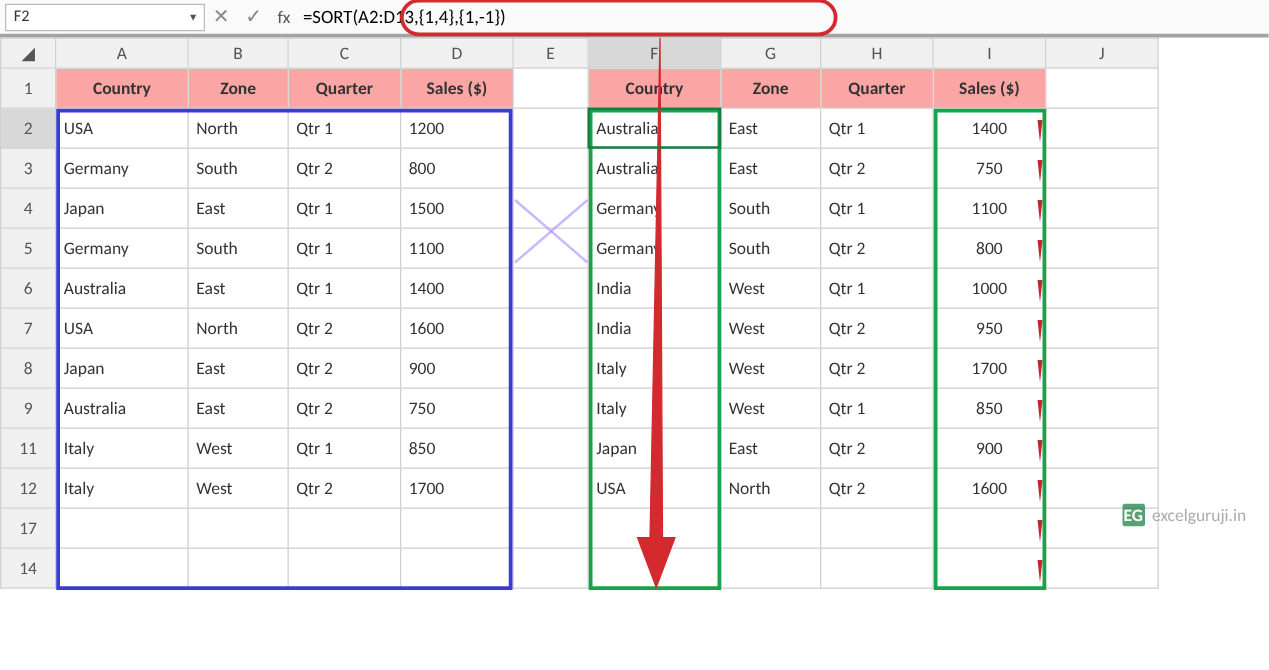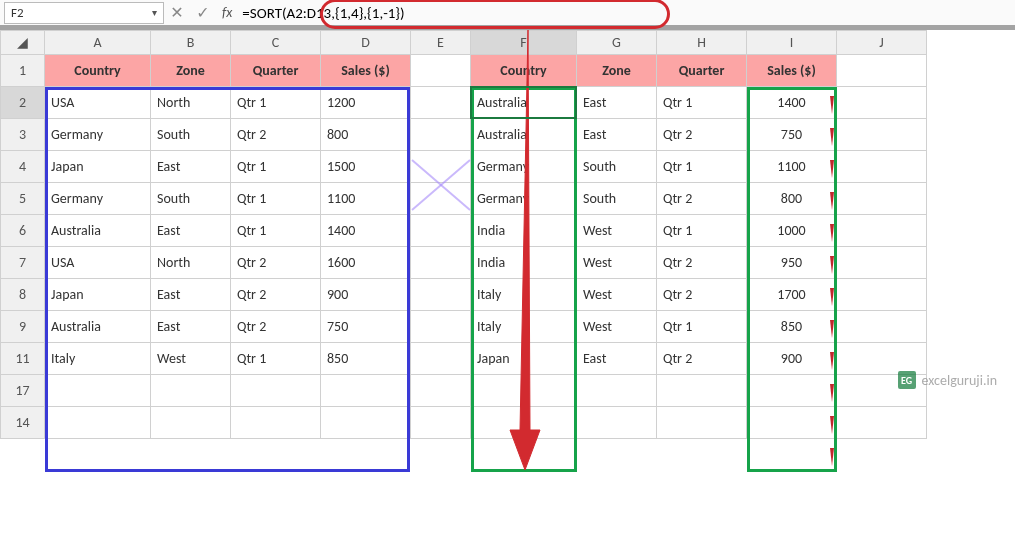--- a/index.html
+++ b/index.html
@@ -13,21 +13,21 @@
     width: 1015px;
     height: 536px;
     overflow: hidden;
     position: relative;
   }
   
   .formula-bar {
     display: flex;
     align-items: center;
     height: 30px;
-    border-bottom: 5px solid #a3a3a3;
+    border-bottom: 3px solid #a3a3a3;
     background: #fafafa;
     padding: 0 4px;
     position: relative;
     z-index: 2;
   }
   .name-box {
     width: 160px;
     height: 22px;
     border: 1px solid #bbb;
     background: #fff;
@@ -39,21 +39,20 @@
   }
   .name-box .chev { font-size: 10px; color: #555; }
   .fbar-btn {
     width: 26px;
     text-align: center;
     color: #888;
     font-size: 16px;
     line-height: 22px;
   }
   .fx-label {
-    font-style: italic;
     font-size: 14px;
     color: #555;
     padding: 0 6px;
   }
   .formula-input {
     flex: 1;
     height: 22px;
     border: none;
     background: transparent;
     font-size: 15px;
@@ -139,21 +138,21 @@
     bottom: 50px;
     color: #888;
     font-size: 14px;
     display: flex;
     align-items: center;
     gap: 6px;
     opacity: 0.7;
     z-index: 4;
   }
   .watermark .logo {
-    width: 18px; height: 18px; background: #117a3a; color:#fff; font-size:10px; display:flex; align-items:center; justify-content:center; border-radius:2px; font-weight:bold;
+    width: 18px; height: 18px; background: #117a3a; color:#fff; font-size:14px; display:flex; align-items:center; justify-content:center; border-radius:2px; font-weight:bold;
   }
 
   .active-colhead { background: #d8d8d8 !important; }
   .active-rowhead { background: #d8d8d8 !important; }
   .active-cell-border {
     position:absolute;
     border: 2px solid #1b7a3f;
     pointer-events:none;
     z-index:4;
   }
@@ -330,20 +329,33 @@
           <td class="center">Qtr 1</td>
           <td class="center">850</td>
           <td></td>
           <td class="country-f">Japan</td>
           <td>East</td>
           <td class="center">Qtr 2</td>
           <td class="sales-cell">900</td>
           <td></td>
         </tr>
         <tr>
+          <td class="rowhead">12</td>
+          <td>Italy</td>
+          <td>West</td>
+          <td class="center">Qtr 2</td>
+          <td class="center">1700</td>
+          <td></td>
+          <td class="country-f">USA</td>
+          <td>North</td>
+          <td class="center">Qtr 2</td>
+          <td class="sales-cell">1600</td>
+          <td></td>
+        </tr>
+        <tr>
           <td class="rowhead">17</td>
           <td></td>
           <td></td>
           <td></td>
           <td></td>
           <td></td>
           <td></td>
           <td></td>
           <td></td>
           <td></td>

